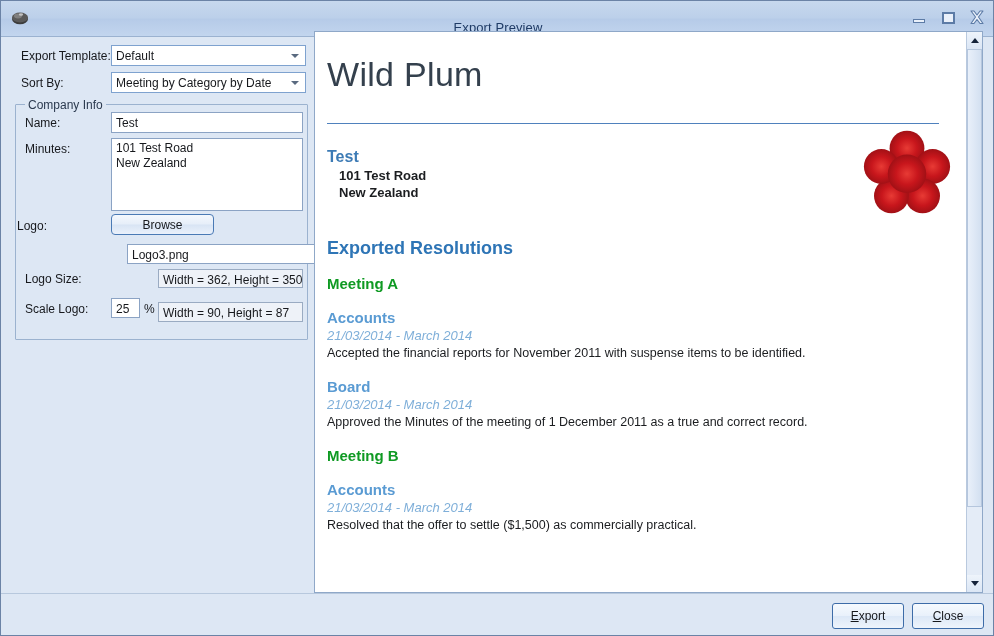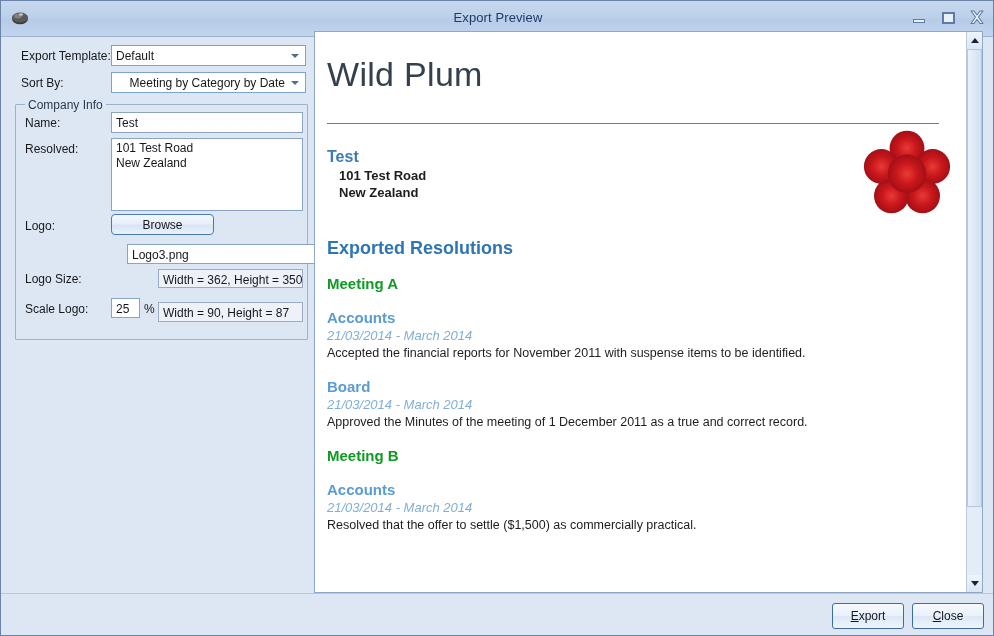--- a/index.html
+++ b/index.html
@@ -21,21 +21,21 @@
 
   
   .titlebar {
     position: absolute; left: 0; top: 0;
     width: 994px; height: 36px;
     background: linear-gradient(to bottom, #c7d8ee 0%, #bcd0ea 48%, #b6cbe8 52%, #c2d5ee 100%);
     border-bottom: 1px solid #9bb2d0;
     box-sizing: border-box;
   }
   .title-text {
-    position: absolute; left: 0; top: 9px; width: 994px;
+    position: absolute; left: 0; top: 19px; width: 994px;
     text-align: center;
     font-size: 13px; color: #1f3b66;
     letter-spacing: .1px;
   }
   .app-icon {
     position: absolute; left: 7px; top: 5px;
     width: 24px; height: 24px;
   }
   .win-btns {
     position: absolute; right: 8px; top: 8px;
@@ -277,36 +277,36 @@
 
   <div class="left-panel">
 
     <div class="lbl" style="left:20px; top:11px;">Export Template:</div>
     <div class="combo" style="left:110px; top:7px; width:195px; height:21px;">
       <span>Default</span>
       <span class="arrow"></span>
     </div>
 
     <div class="lbl" style="left:20px; top:38px;">Sort By:</div>
-    <div class="combo" style="left:110px; top:34px; width:195px; height:21px;text-align:right;">
+    <div class="combo" style="left:110px; top:34px; width:195px; height:21px;">
       <span>Meeting by Category by Date</span>
       <span class="arrow"></span>
     </div>
 
     <div class="groupbox"></div>
     <div class="groupbox-title">Company Info</div>
 
     <div class="lbl" style="left:24px; top:78px;">Name:</div>
     <div class="field" style="left:110px; top:74px; width:192px; height:21px;">Test</div>
 
-    <div class="lbl" style="left:24px; top:104px;">Resolved:</div>
+    <div class="lbl" style="left:24px; top:104px;">Minutes:</div>
     <div class="textarea" style="left:110px; top:100px; width:192px; height:73px;">101 Test Road
 New Zealand</div>
 
-    <div class="lbl" style="left:24px; top:181px;">Logo:</div>
+    <div class="lbl" style="left:16px; top:181px;">Logo:</div>
     <div class="btn" style="left:110px; top:176px; width:103px; height:21px;">Browse</div>
 
     <div class="field" style="left:126px; top:206px; width:192px; height:20px;">Logo3.png</div>
 
     <div class="lbl" style="left:24px; top:234px;">Logo Size:</div>
     <div class="field readonly" style="left:157px; top:231px; width:145px; height:19px;">Width = 362, Height = 350</div>
 
     <div class="lbl" style="left:24px; top:264px;">Scale Logo:</div>
     <div class="field" style="left:110px; top:260px; width:29px; height:20px;">25</div>
     <div class="lbl" style="left:143px; top:264px;">%</div>

